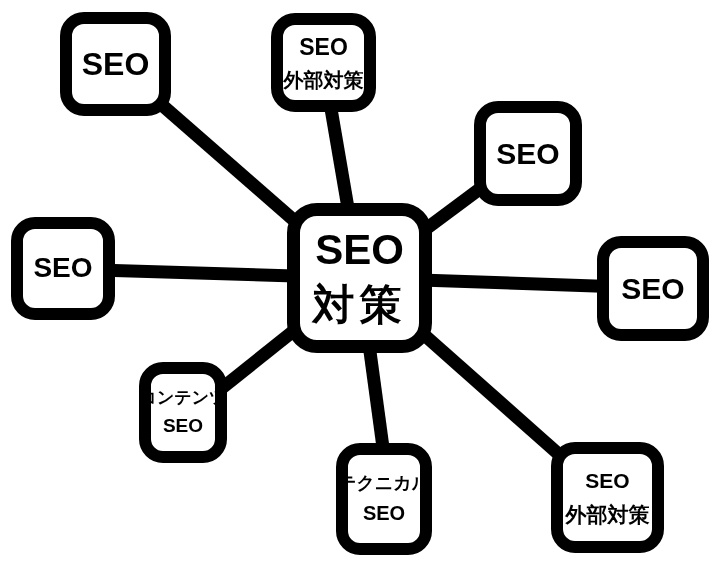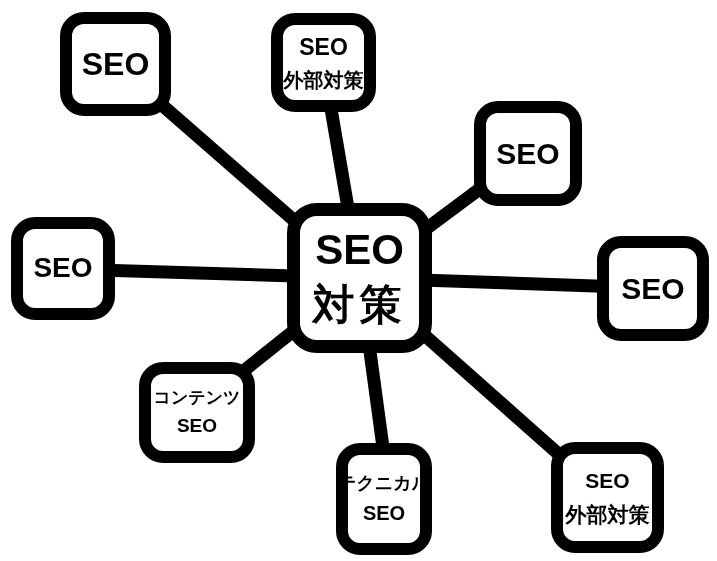--- a/index.html
+++ b/index.html
@@ -61,21 +61,21 @@
   }
   .node-right {
     left: 597px; top: 236px; width: 112px; height: 105px;
     font-size: 30px; line-height: 1.25;
   }
   .node-left {
     left: 11px; top: 217px; width: 104px; height: 103px;
     font-size: 28px; line-height: 1.3;
   }
   .node-bottom-left {
-    left: 139px; top: 362px; width: 116px; height: 101px;
+    left: 139px; top: 362px; width: 88px; height: 101px;
     font-size: 17px; line-height: 1.6;
   }
   .node-bottom-left .l2 { font-size: 19px; }
 
   .node-bottom {
     left: 336px; top: 443px; width: 96px; height: 112px;
     font-size: 18px; line-height: 1.6;
   }
   .node-bottom .l2 { font-size: 20px; }
 

